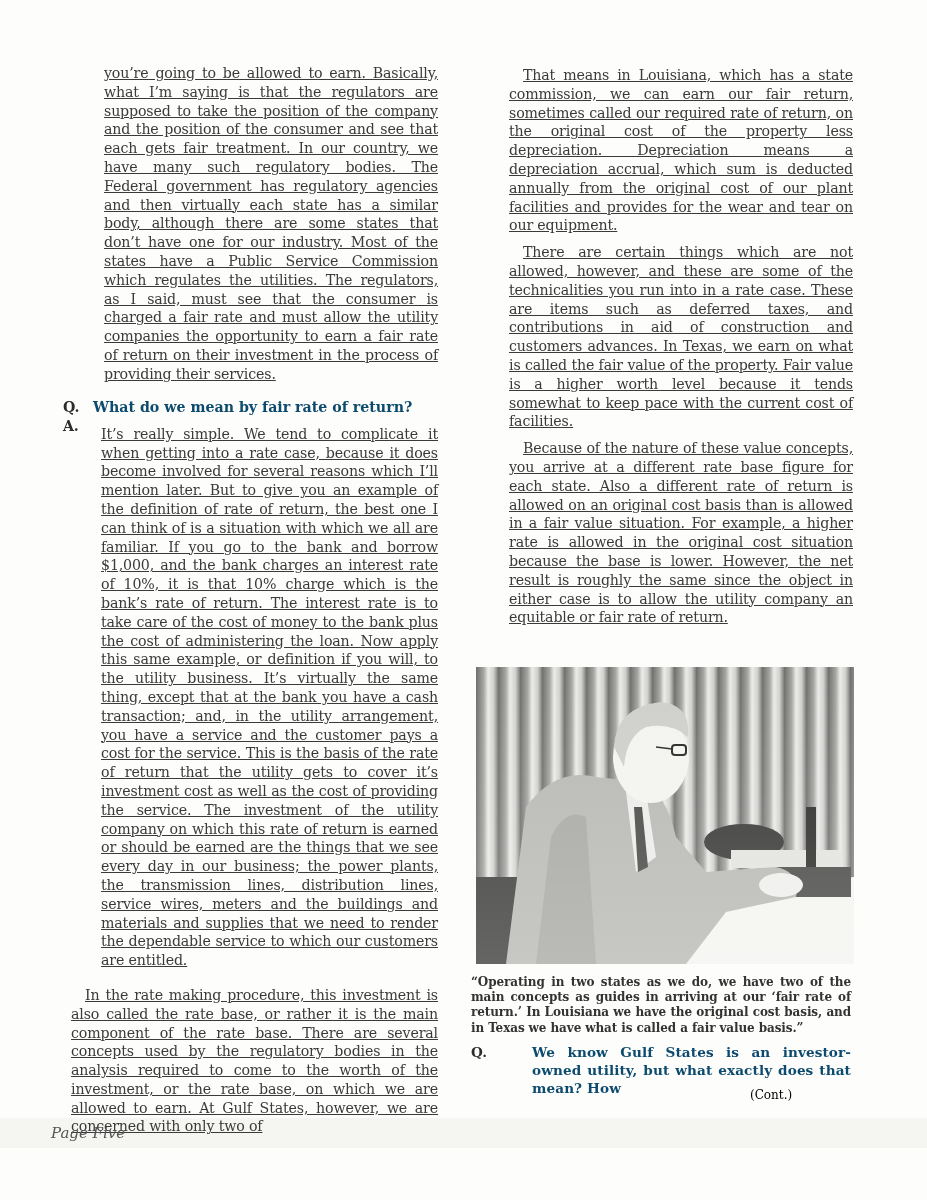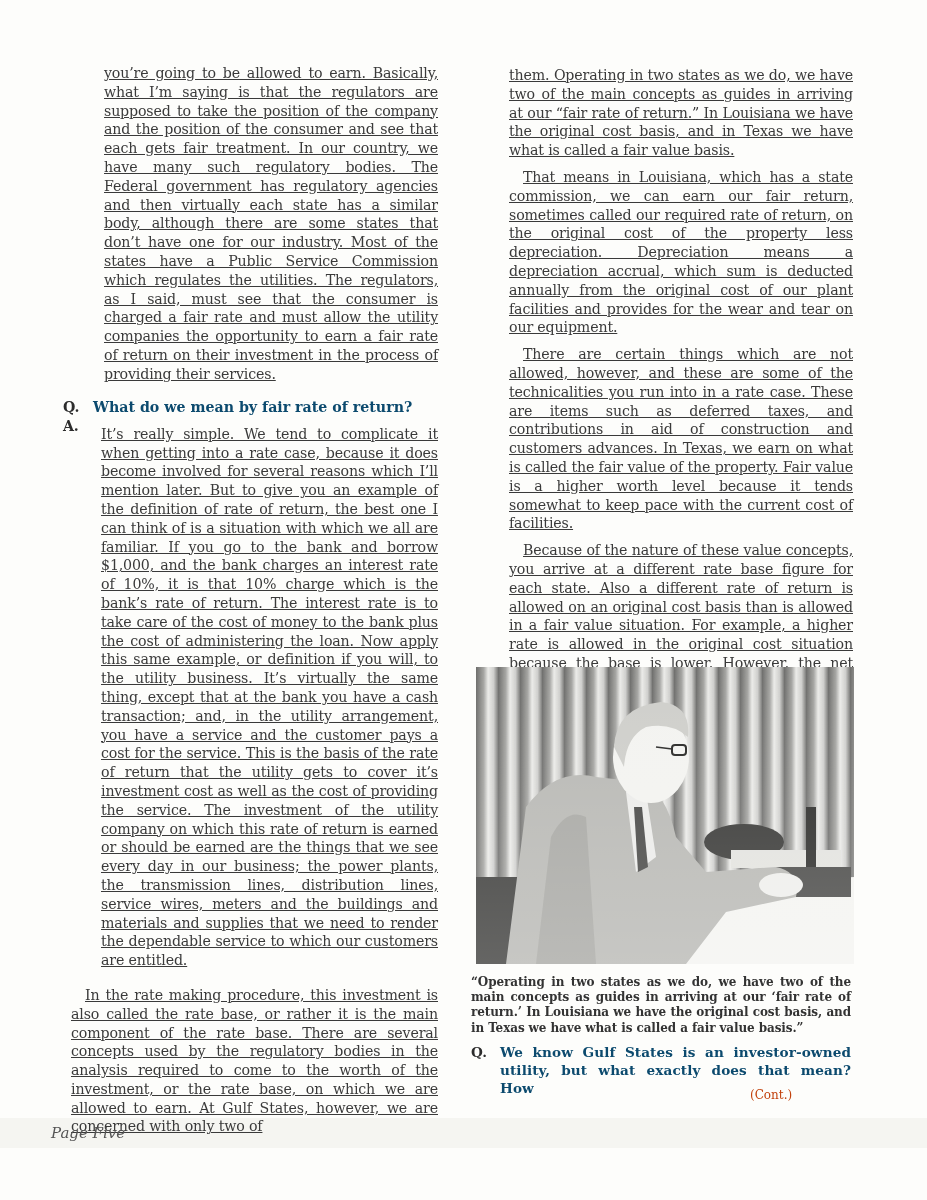--- a/index.html
+++ b/index.html
@@ -34,24 +34,24 @@
     position: absolute; left: 471px; top: 975px; width: 380px;
     font-size: 12px; line-height: 15.2px; font-weight: bold;
     text-align: justify; color: #333;
     letter-spacing: -0.1px;
   }
   #bottom-q {
     position: absolute; left: 471px; top: 1043px; width: 380px;
     font-size: 13.6px; line-height: 18px;
   }
   #bottom-q .qa-label { width: 29px; flex: 0 0 29px; }
-  #bottom-q .q-text { text-align: justify; letter-spacing: 0.1px; }
+  #bottom-q .q-text { text-align: justify; letter-spacing: 0.1px; margin-left: 32px; }
   #cont {
     position: absolute; left: 750px; top: 1088px;
-    font-size: 12px; color: #c2410c;
+    font-size: 12px; color: #000000;
   }
   #footer-band {
     position: absolute; left: 0; top: 1118px; width: 927px; height: 30px;
     background: #f5f5f1;
   }
   #page-label {
     position: absolute; left: 51px; top: 1124px;
     font-size: 15px; font-style: italic; color: #555; text-align: right;
   }
 </style>
@@ -70,21 +70,20 @@
     <span class="qa-body q-text">What do we mean by fair rate of return?</span>
   </div>
   <div class="qa-row">
     <span class="qa-label">A.</span>
     <p class="qa-body">It’s really simple. We tend to complicate it when getting into a rate case, because it does become involved for several reasons which I’ll mention later. But to give you an example of the definition of rate of return, the best one I can think of is a situation with which we all are familiar. If you go to the bank and borrow $1,000, and the bank charges an interest rate of 10%, it is that 10% charge which is the bank’s rate of return. The interest rate is to take care of the cost of money to the bank plus the cost of administering the loan. Now apply this same example, or definition if you will, to the utility business. It’s virtually the same thing, except that at the bank you have a cash transaction; and, in the utility arrangement, you have a service and the customer pays a cost for the service. This is the basis of the rate of return that the utility gets to cover it’s investment cost as well as the cost of providing the service. The investment of the utility company on which this rate of return is earned or should be earned are the things that we see every day in our business; the power plants, the transmission lines, distribution lines, service wires, meters and the buildings and materials and supplies that we need to render the dependable service to which our customers are entitled.</p>
   </div>
   <p class="answer-continued indent">In the rate making procedure, this investment is also called the rate base, or rather it is the main component of the rate base. There are several concepts used by the regulatory bodies in the analysis required to come to the worth of the investment, or the rate base, on which we are allowed to earn. At Gulf States, however, we are concerned with only two of</p>
 </div>
 
 <div class="col" id="right-top">
-  <p>them. Operating in two states as we do, we have two of the main concepts as guides in arriving at our “fair rate of return.” In Louisiana we have the original cost basis, and in Texas we have what is called a fair value basis.</p>
   <p class="indent">That means in Louisiana, which has a state commission, we can earn our fair return, sometimes called our required rate of return, on the original cost of the property less depreciation. Depreciation means a depreciation accrual, which sum is deducted annually from the original cost of our plant facilities and provides for the wear and tear on our equipment.</p>
   <p class="indent">There are certain things which are not allowed, however, and these are some of the technicalities you run into in a rate case. These are items such as deferred taxes, and contributions in aid of construction and customers advances. In Texas, we earn on what is called the fair value of the property. Fair value is a higher worth level because it tends somewhat to keep pace with the current cost of facilities.</p>
   <p class="indent">Because of the nature of these value concepts, you arrive at a different rate base figure for each state. Also a different rate of return is allowed on an original cost basis than is allowed in a fair value situation. For example, a higher rate is allowed in the original cost situation because the base is lower. However, the net result is roughly the same since the object in either case is to allow the utility company an equitable or fair rate of return.</p>
 </div>
 
 <div id="photo" title="Black-and-white photo of a man in glasses and a jacket seated at a desk, striped curtains behind">
   <svg width="378" height="297" viewBox="0 0 378 297">
     <defs>
       <linearGradient id="curtain" x1="0" x2="1" y1="0" y2="0">
         <stop offset="0" stop-color="#5a5a58"></stop>

